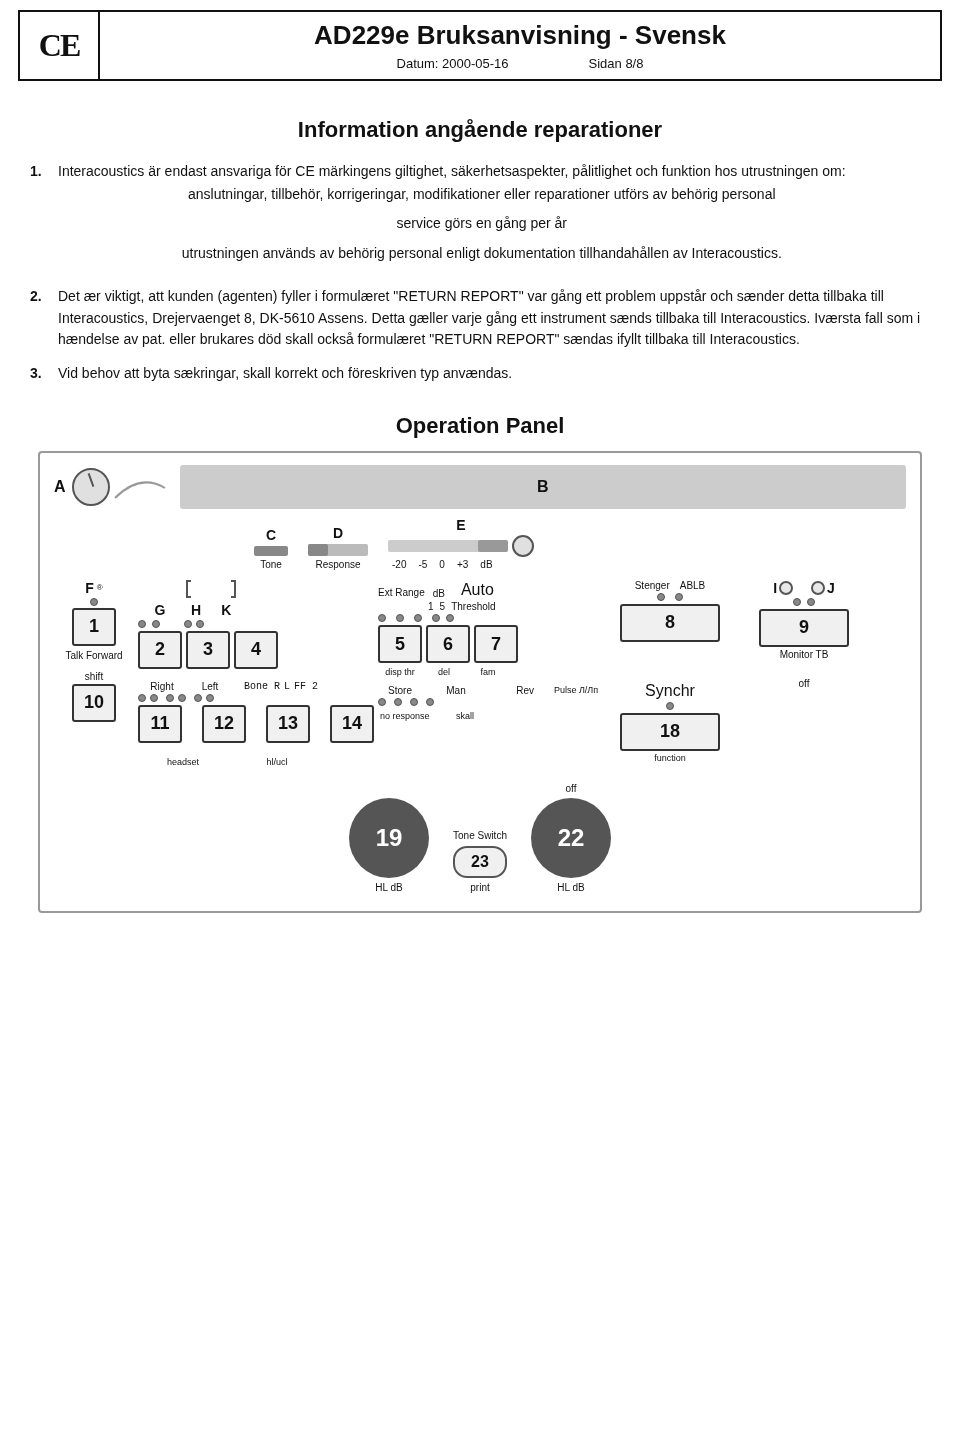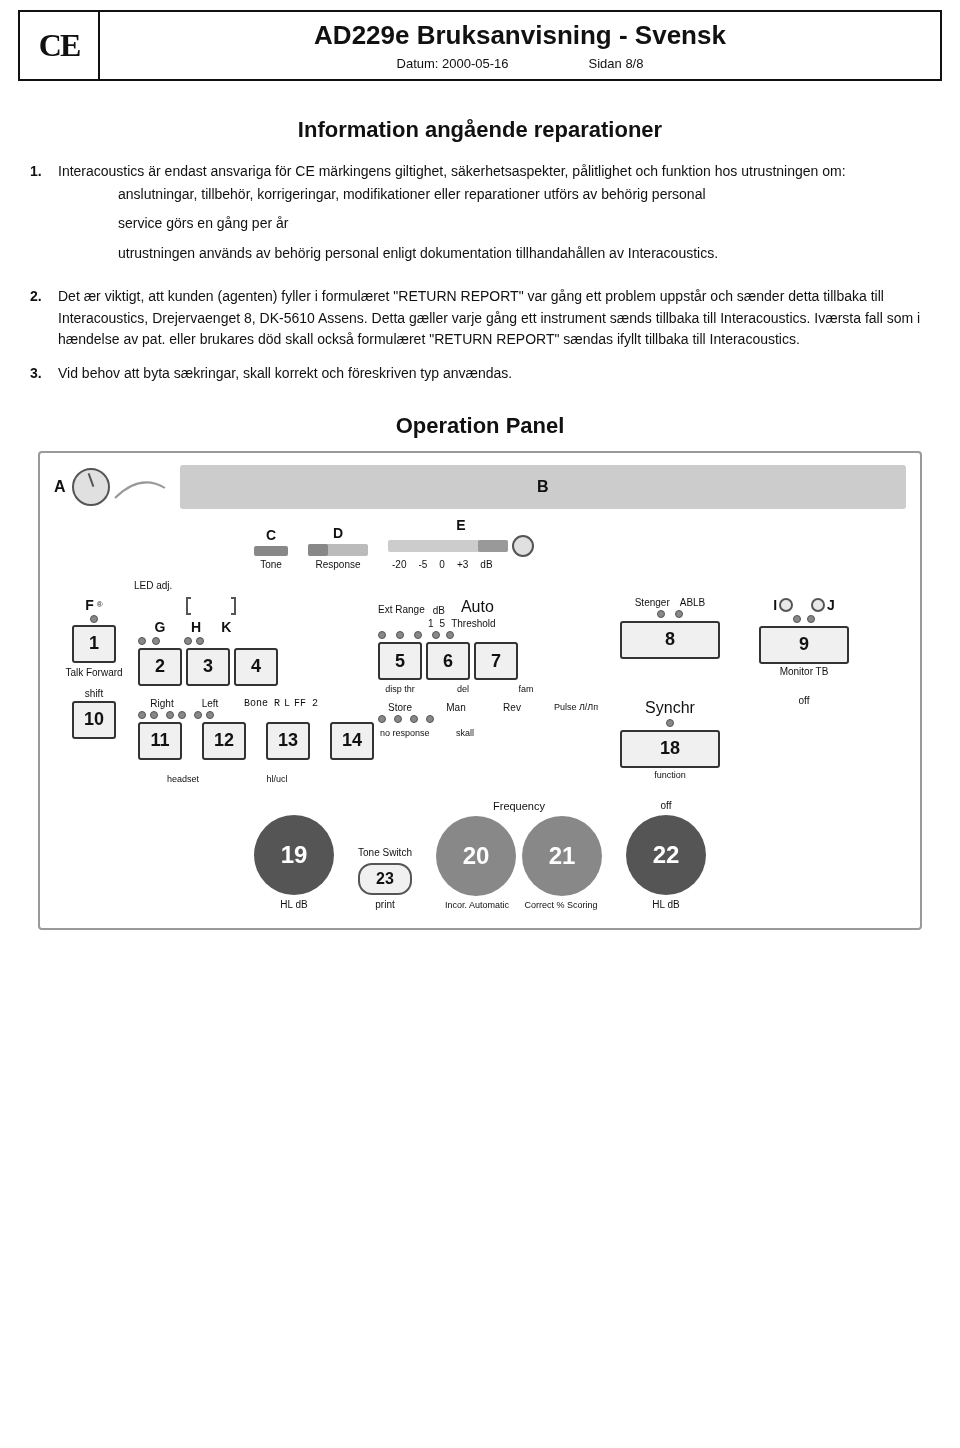--- a/index.html
+++ b/index.html
@@ -33,20 +33,21 @@
     .numbered-section .num {
       min-width: 28px;
       font-weight: bold;
     }
 
     .indent-block {
       margin-left: 60px;
       margin-bottom: 8px;
       font-size: 14px;
       line-height: 1.7;
+      text-align: center;
     }
 
     
     .op-panel-title {
       font-size: 22px;
       font-weight: bold;
       text-align: center;
       margin: 28px 0 12px 0;
     }
 
@@ -179,23 +180,20 @@
         <div style="font-size:10px;display:flex;gap:12px;margin-left:4px;">
           <span>-20</span>
           <span>-5</span>
           <span>0</span>
           <span>+3</span>
           <span>dB</span>
         </div>
       </div>
     </div>
 
-    <div style="display:flex;align-items:center;margin-left:80px;margin-bottom:6px;">
-      <span style="font-size:10px;">LED adj.</span>
-    </div>
 
     <div style="display:flex;align-items:flex-start;gap:0;">
 
       <div style="display:flex;flex-direction:column;align-items:center;min-width:80px;margin-right:4px;">
         <div style="display:flex;align-items:center;gap:3px;margin-bottom:2px;">
           <span style="font-weight:bold;font-size:14px;">F</span>
           <sup>®</sup>
         </div>
         <div style="width:8px;height:8px;border-radius:50%;background:#888;border:1px solid #555;margin-bottom:2px;"></div>
         <div class="btn-key" style="margin-bottom:4px;">1</div>
@@ -307,30 +305,30 @@
           <div style="width:8px;height:8px;border-radius:50%;background:#888;border:1px solid #555;margin-left:4px;"></div>
           <div style="width:8px;height:8px;border-radius:50%;background:#888;border:1px solid #555;"></div>
         </div>
 
         <div style="display:flex;gap:4px;margin-bottom:4px;">
           <div class="btn-key">5</div>
           <div class="btn-key">6</div>
           <div class="btn-key">7</div>
         </div>
 
-        <div style="display:flex;gap:19px;font-size:9px;margin-bottom:8px;">
+        <div style="display:flex;gap:0;font-size:9px;margin-bottom:8px;">
           <span style="min-width:44px;text-align:center;">disp thr</span>
           <span style="min-width:44px;text-align:center;">del</span>
           <span style="min-width:44px;text-align:center;">fam</span>
         </div>
 
         <div style="display:flex;gap:12px;font-size:10px;margin-bottom:2px;">
           <span style="min-width:44px;text-align:center;">Store</span>
           <span style="min-width:44px;text-align:center;">Man</span>
-          <span style="min-width:44px;text-align:center;">Rev</span>
+          <span style="min-width:44px;text-align:right;">Rev</span>
           <span style="min-width:60px;text-align:center;font-size:9px;line-height:1.2;">Pulse
 Л/Лп</span>
         </div>
 
         <div style="display:flex;gap:4px;margin-bottom:3px;">
           <div style="width:8px;height:8px;border-radius:50%;background:#888;border:1px solid #555;"></div>
           <div style="width:8px;height:8px;border-radius:50%;background:#888;border:1px solid #555;margin-left:4px;"></div>
           <div style="width:8px;height:8px;border-radius:50%;background:#888;border:1px solid #555;margin-left:4px;"></div>
           <div style="width:8px;height:8px;border-radius:50%;background:#888;border:1px solid #555;margin-left:4px;"></div>
         </div>
@@ -394,33 +392,20 @@
         <div style="font-size:10px;margin-top:4px;">HL dB</div>
       </div>
 
       <div style="display:flex;flex-direction:column;align-items:center;margin-bottom:0;">
         <div style="font-size:10px;text-align:center;margin-bottom:4px;line-height:1.3;">Tone
 Switch</div>
         <div style="border:2px solid #555;border-radius:14px;width:54px;height:32px;display:flex;align-items:center;justify-content:center;background:#f0f0f0;font-size:16px;font-weight:bold;">23</div>
         <div style="font-size:10px;margin-top:4px;">print</div>
       </div>
 
-      <div style="display:flex;flex-direction:column;align-items:center;">
-        <div style="font-size:11px;margin-bottom:4px;">Frequency</div>
-        <div style="display:flex;gap:6px;">
-          <div class="big-circle big-circle-gray">20</div>
-          <div class="big-circle big-circle-gray">21</div>
-        </div>
-        <div style="display:flex;gap:4px;font-size:9px;margin-top:4px;text-align:center;">
-          <span style="min-width:80px;text-align:center;">Incor.
-Automatic</span>
-          <span style="min-width:80px;text-align:center;">Correct
-% Scoring</span>
-        </div>
-      </div>
 
       <div style="display:flex;flex-direction:column;align-items:center;">
         <div style="font-size:10px;margin-bottom:4px;">off</div>
         <div class="big-circle">22</div>
         <div style="font-size:10px;margin-top:4px;">HL dB</div>
       </div>
 
     </div>
 
   </div>

